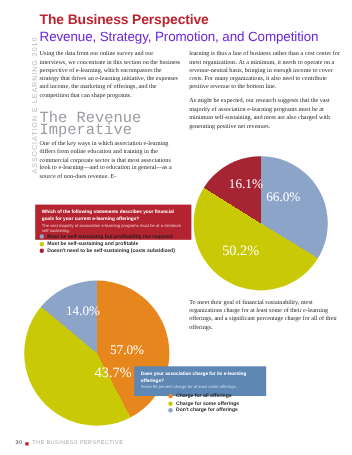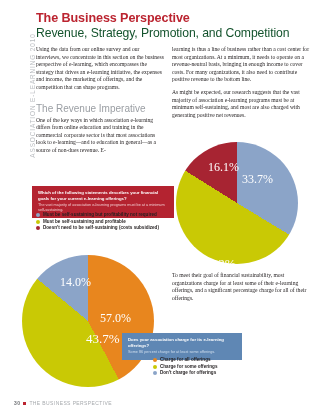--- a/index.html
+++ b/index.html
@@ -59,43 +59,43 @@
     font-size: 12.6px;
     color: #bb2430;
     letter-spacing: -0.1px;
     line-height: 13px;
     margin: 0;
   }
   .title-sub {
     font-family: "Liberation Sans", sans-serif;
     font-weight: normal;
     font-size: 12.2px;
-    color: #14532d;
+    color: #6d28d9;
     letter-spacing: -0.1px;
     line-height: 15px;
     margin: 1px 0 0 0;
     white-space: nowrap;
   }
 
   
   .col {
     position: absolute;
     font-size: 5.6px;
     line-height: 7.6px;
     color: #231f20;
     text-align: left;
   }
   .col p { margin: 0 0 5px 0; }
 
   .col-left  { left: 36px;  top: 46px;  width: 128px; }
   .col-right { left: 172px; top: 46px;  width: 140px; }
 
   .section-head {
-    font-family: Liberation Sans, sans-serif;
-    font-size: 10px;
+    font-family: Liberation Mono, monospace;
+    font-size: 14px;
     color: #9a9ea3;
     margin: 11px 0 3px 0;
     line-height: 11px;
   }
 
   
   .pie {
     position: absolute;
     border-radius: 50%;
   }
@@ -225,22 +225,22 @@
     <div class="section-head">The Revenue Imperative</div>
     <p>One of the key ways in which association e-learning differs from online education and training in the commercial corporate sector is that most associations look to e-learning—and to education in general—as a source of non-dues revenue. E-</p>
   </div>
 
   <div class="col col-right">
     <p>learning is thus a line of business rather than a cost center for most organizations. At a minimum, it needs to operate on a revenue-neutral basis, bringing in enough income to cover costs. For many organizations, it also need to contribute positive revenue to the bottom line.</p>
     <p>As might be expected, our research suggests that the vast majority of association e-learning programs must be at minimum self-sustaining, and most are also charged with generating positive net revenues.</p>
   </div>
 
   <div class="pie" id="pie-top">
-    <span class="pct" style="left:66px; top:30px;">33.7%</span>
-    <span class="pct big" style="left:26px; top:78px;margin-top:36px;">50.2%</span>
+    <span class="pct" style="left:66px; top:30px;">66.0%</span>
+    <span class="pct big" style="left:26px; top:78px;">50.2%</span>
     <span class="pct" style="left:32px; top:18px;">16.1%</span>
   </div>
 
   <div class="callout" id="callout-top">
     <p class="q">Which of the following statements describes your financial goals for your current e-learning offerings?</p>
     <p class="a">The vast majority of association e-learning programs must be at a minimum self-sustaining.</p>
   </div>
 
   <div class="legend" id="legend-top">
     <div class="legend-row">

